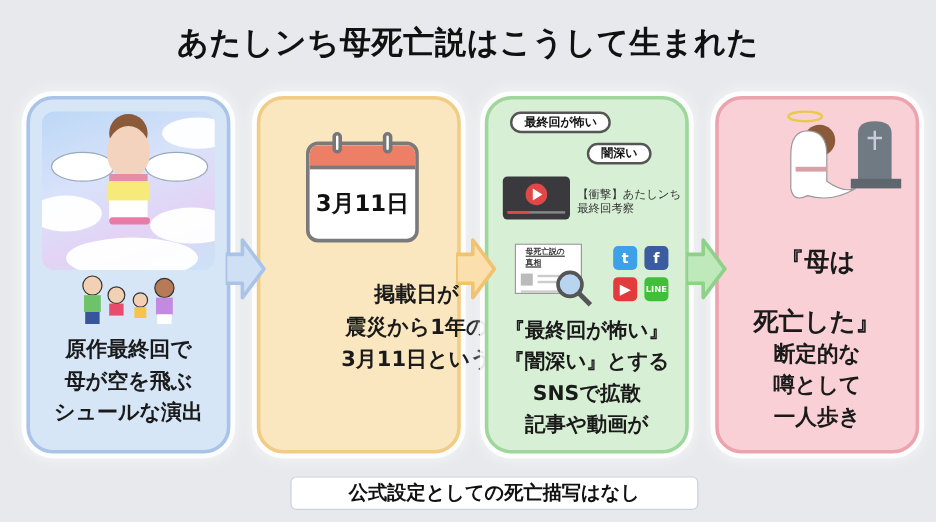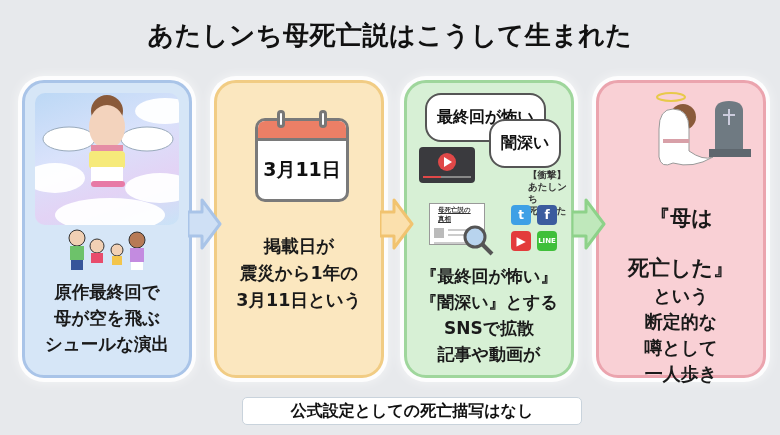--- a/index.html
+++ b/index.html
@@ -25,21 +25,21 @@
   .p4 { left: 596px; background: #f9d0d5; border-color: #eba4ae; }
 
   .arrow {
     position: absolute; top: 198px; width: 34px; height: 52px; z-index: 5;
   }
   .ptext {
     position: absolute; left: 0; width: 100%; text-align: center;
     font-weight: bold; color: #1a1a1a;
   }
   .p1 .ptext { top: 196px; font-size: 17.5px; line-height: 26px; }
-  .p2 .ptext { top: 150px; font-size: 17.5px; line-height: 27px; }
+  .p2 .ptext { top: 150px; font-size: 17.5px; line-height: 27px; margin-left: 48px; }
   .p3 .ptext { top: 180px; font-size: 17px; line-height: 26px; }
   .p4 .ptext { top: 100px; font-size: 18px; line-height: 26px; }
   .p4 .ptext .big { font-size: 21px; line-height: 30px; display:block;margin-top:20px; }
 
   
   .sky {
     position: absolute; left: 10px; top: 10px; width: 144px; height: 132px;
     border-radius: 10px;
     background: linear-gradient(160deg,#bcd8f5 0%,#d9e2fb 40%,#e3d3f5 70%,#c9e3f7 100%);
     overflow: hidden;
@@ -52,24 +52,24 @@
     position: absolute; left: 38px; top: 35px; width: 94px; height: 84px;
     border: 3px solid #7a7a7a; border-radius: 10px; background: #fff; overflow: hidden;
   }
   .cal-top { height: 20px; background: #ec7f66; border-bottom: 3px solid #7a7a7a; }
   .cal-ring { position:absolute; top:27px; width:8px; height:18px; border:3px solid #777; border-radius:4px; background:#fff; z-index:3;}
   .cal-date { text-align:center; font-weight:bold; font-size:19px; margin-top:16px; }
 
   
   .bubble {
     position:absolute; background:#fff; border:2px solid #555; border-radius:16px;
-    font-weight:bold; font-size:16px; padding:12px 10px; white-space:nowrap;
+    font-weight:bold; font-size:10px; padding:0 10px; white-space:nowrap;
   }
   .video { position:absolute; left:12px; top:64px; width:56px; height:36px; background:#3a3a3e; border-radius:4px; }
-  .vtitle { position:absolute; left:74px; top:86px; font-size:9.5px; line-height:12px; font-weight:bold; color:#333;margin-left:47px; }
+  .vtitle { position:absolute; left:74px; top:74px; font-size:9.5px; line-height:12px; font-weight:normal; color:#333; }
   .news { position:absolute; left:22px; top:120px; width:56px; height:42px; background:#fff; border:1.5px solid #999; }
   .news-h { font-size:6.5px; font-weight:bold; padding:2px 8px; color:#333;text-decoration:underline; }
   .sns { position:absolute; width:20px; height:20px; border-radius:4px; color:#fff; font-weight:bold; font-size:12px; text-align:center; line-height:20px; }
 
   
   .note {
     position:absolute; left:242px; top:397px; width:340px; height:28px;
     background:#fff; border:1.5px solid #c9d3dc; border-radius:5px;
     text-align:center; font-weight:bold; font-size:16px; line-height:25px;
   }
@@ -143,21 +143,21 @@
   <div class="video">
     <svg width="56" height="36">
         <circle cx="28" cy="15" r="9" fill="#e04848"></circle>
         <path d="M25 10 L33 15 L25 20 Z" fill="#fff"></path>
         <rect x="4" y="29" width="48" height="2" fill="#888"></rect>
         <rect x="4" y="29" width="18" height="2" fill="#e04848"></rect>
       </svg>
   </div>
   <div class="vtitle">
     <div>【衝撃】あたしンち</div>
-    <div>死亡した</div>
+    <div>最終回考察</div>
   </div>
   <div class="news">
     <div class="news-h">母死亡説の真相</div>
     <svg width="56" height="30">
         <rect x="4" y="2" width="10" height="10" fill="#bbb"></rect>
         <rect x="18" y="3" width="30" height="2" fill="#ccc"></rect>
         <rect x="18" y="8" width="30" height="2" fill="#ccc"></rect>
         <rect x="4" y="16" width="40" height="2" fill="#ccc"></rect>
       </svg>
   </div>
@@ -188,20 +188,19 @@
     <path d="M16 40 Q16 20 30 20 Q46 20 46 40 L46 62 Q60 72 70 68 Q50 80 30 74 Q18 80 16 68 Z" fill="#fff" stroke="#999"></path>
     <rect x="20" y="50" width="26" height="4" fill="#d8a0a8"></rect>
     <path d="M72 62 V22 Q72 12 86 12 Q100 12 100 22 V62 Z" fill="#6f7a82"></path>
     <rect x="66" y="60" width="42" height="8" fill="#5e676e"></rect>
     <line x1="86" y1="20" x2="86" y2="36" stroke="#ccd" stroke-width="2"></line>
       <line x1="80" y1="26" x2="92" y2="26" stroke="#ccd" stroke-width="2"></line>
   </svg>
   <div class="ptext">
     <span class="big">『母は</span>
     <span class="big">死亡した』</span>
-    <div>という</div>
     <div>断定的な</div>
     <div>噂として</div>
     <div>一人歩き</div>
   </div>
 </div>
 
 <div class="note">公式設定としての死亡描写はなし</div>
 
 </body></html>

